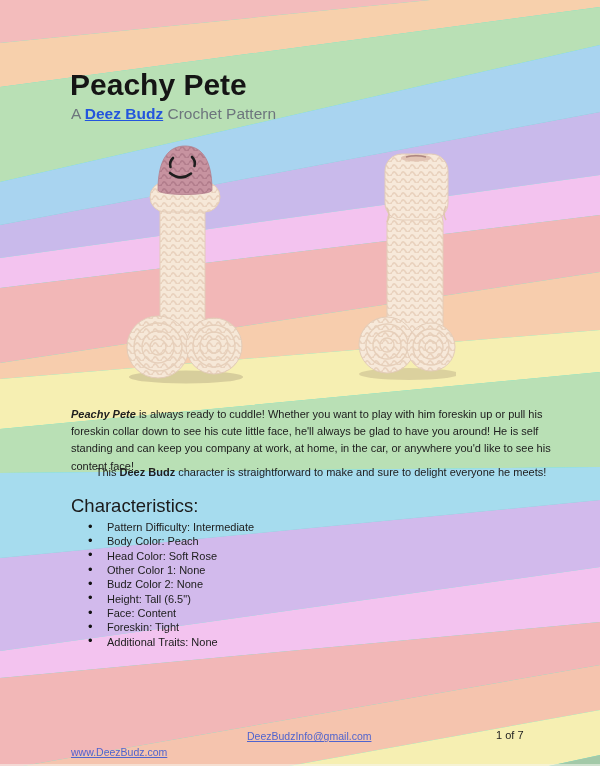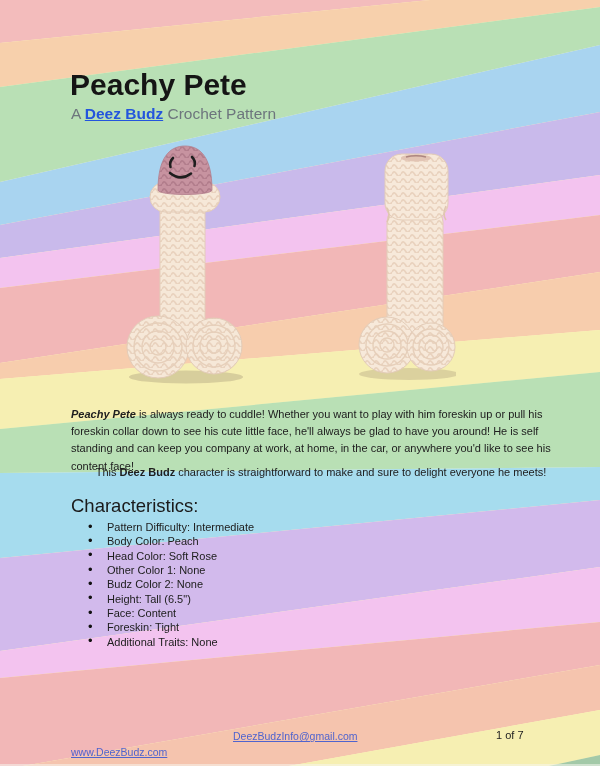--- a/index.html
+++ b/index.html
@@ -1,19 +1,19 @@
 <!DOCTYPE html>
 <html><head>
 <meta charset="utf-8">
 <style>
   html,body{margin:0;padding:0;background:#888;}
   .page{
     position:relative;width:600px;height:766px;overflow:hidden;
     font-family:"Liberation Sans",sans-serif;color:#1d1d1d;
-    background:#fef9c3;
+    background:#5eead4;
   }
   .bg{position:absolute;left:0;top:0;width:600px;height:766px;display:block;}
   .page-edge{position:absolute;left:0;bottom:0;width:600px;height:2px;background:rgba(245,245,238,.55);}
 
   .title{position:absolute;left:70px;top:70px;margin:0;font-size:30px;line-height:30px;font-weight:bold;color:#151515;letter-spacing:0;}
   .subtitle{position:absolute;left:71px;top:104px;font-size:15.5px;line-height:19px;color:#6d757d;}
   .subtitle a{color:#2355dd;font-weight:bold;text-decoration:underline;cursor:pointer;}
 
   .fig{position:absolute;}
   .fig-left{left:126px;top:144px;width:120px;height:240px;}
@@ -25,21 +25,21 @@
   .lead{font-weight:bold;font-style:italic;}
   .brand{font-weight:bold;}
 
   .char-heading{position:absolute;left:71px;top:495px;margin:0;font-size:18.5px;font-weight:normal;color:#1a1a1a;}
   .char-list{position:absolute;left:88px;top:520px;margin:0;padding:0;list-style:none;font-size:11px;line-height:14.35px;color:#202020;}
   .char-list li{position:relative;padding-left:19px;}
   .char-list li::before{content:"\2022";position:absolute;left:0;top:-0.5px;font-size:13px;color:#111;}
 
   .footer-link{position:absolute;top:730px;font-size:10.5px;line-height:12px;color:#5064ce;text-decoration:underline;cursor:pointer;}
   .footer-site{left:71px;margin-top:16px;}
-  .footer-email{left:233px;}
+  .footer-email{left:247px;}
   .footer-page{position:absolute;top:729px;left:496px;font-size:11px;line-height:12px;color:#222;}
 </style>
 </head>
 <body>
 
 <div class="page">
 
   <svg class="bg" id="bg-stripes" viewBox="0 0 600 766" preserveAspectRatio="none">
       <polygon points="0,-30 600,-90 600,-17 0,43" fill="#f3bcbc"></polygon>
       <polygon points="0,43 600,-17 600,7 0,87" fill="#f7d0ac"></polygon>

